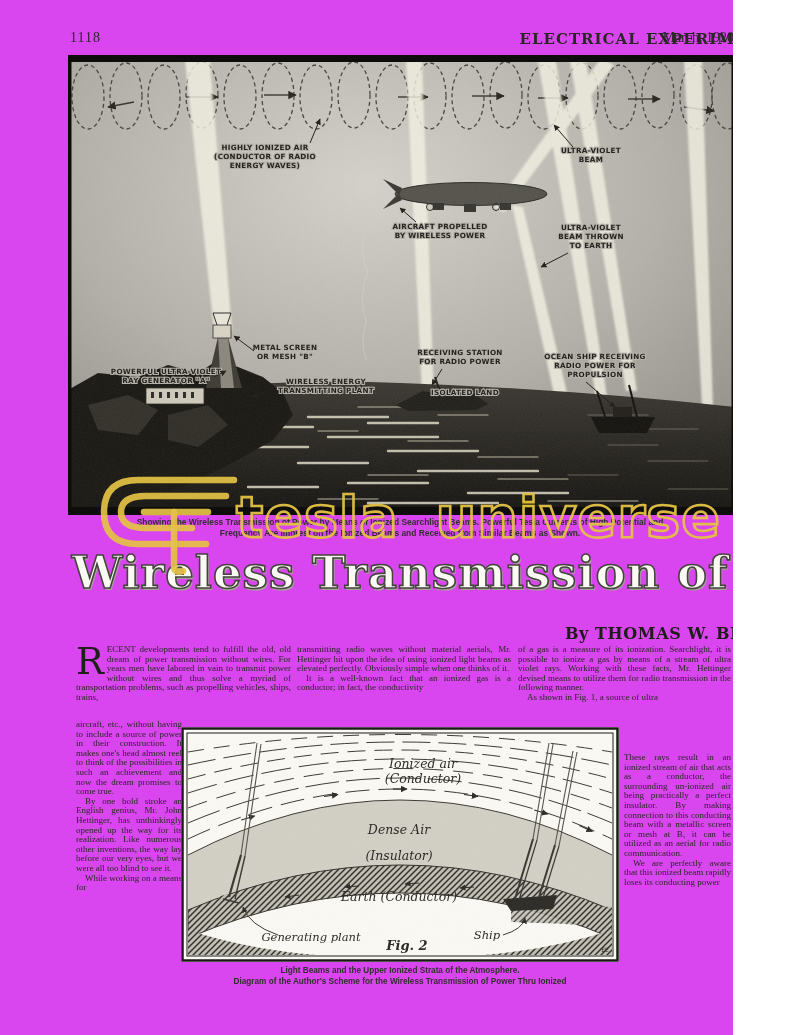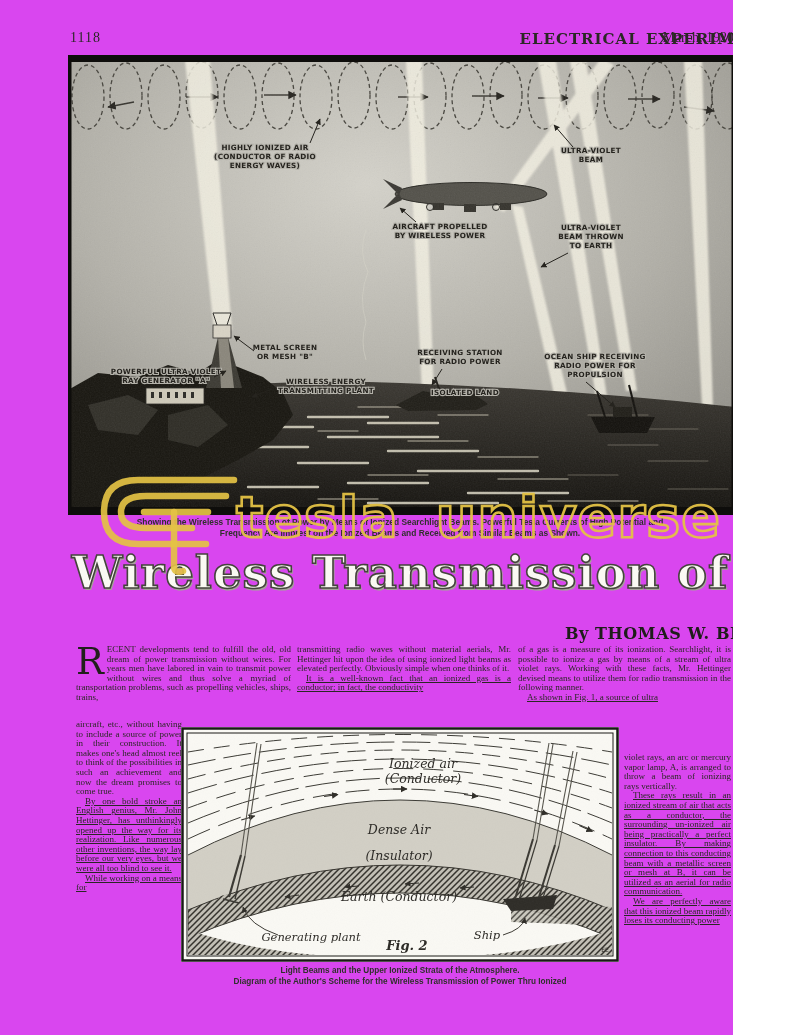--- a/index.html
+++ b/index.html
@@ -24,21 +24,21 @@
   .t1,.t2{position:absolute;left:0;width:800px;text-align:center;font-family:"DejaVu Serif",serif;
           font-weight:bold;color:#faf9f3;-webkit-text-stroke:1.6px #45433d;
           text-shadow:1.5px 1.5px 0 #a5a39a;letter-spacing:1px;z-index:2;}
   .t1{top:546px;font-size:45px;}
   .t2{top:590px;font-size:45px;}
   .byline{position:absolute;left:0;top:624px;width:800px;text-align:right;
           font-family:"DejaVu Serif",serif;font-weight:bold;font-size:16px;letter-spacing:.6px;color:#1e1d1a;}
   
   .col{position:absolute;font-size:9px;line-height:9.6px;text-align:justify;}
   .col p{margin:0;}
-  .col p + p{text-indent:9px;text-decoration:underline;}
+  .col p + p{text-indent:9px;}
   .c1{left:76px;top:645px;width:215px;}
   .c2{left:297px;top:645px;width:214px;}
   .c3{left:518px;top:645px;width:213px;}
   .cl{left:76px;top:720px;width:106px;}
   .cr{left:624px;top:753px;width:107px;}
   .dropcap{float:left;font-family:"DejaVu Serif",serif;font-size:37px;line-height:29px;
            padding:2px 3px 0 0;color:#211f1b;}
   
   .fig2{position:absolute;left:181px;top:727px;width:438px;height:235px;}
   .cap2{position:absolute;left:181px;top:966px;width:438px;text-align:center;
@@ -273,21 +273,20 @@
   <div class="col c3">
     <p>of a gas is a measure of its ionization. Searchlight, it is possible to ionize a gas by means of a stream of ultra violet rays. Working with these facts, Mr. Hettinger devised means to utilize them for radio transmission in the following manner.</p>
     <p>As shown in Fig. 1, a source of ultra</p>
   </div>
   <div class="col cl">
     <p>aircraft, etc., without having to include a source of power in their construction.  It makes one's head almost reel to think of the possibilities in such an achievement and now the dream promises to come true.</p>
     <p>By one bold stroke an English genius, Mr. John Hettinger, has unthinkingly opened up the way for its realization.  Like numerous other inventions, the way lay before our very eyes, but we were all too blind to see it.</p>
     <p>While working on a means for</p>
   </div>
   <div class="col cr">
-    <p>violet rays, an arc or mercury vapor lamp, A, is arranged to throw a beam of ionizing rays vertically.</p>
     <p>These rays result in an ionized stream of air that acts as a conductor, the surrounding un-ionized air being practically a perfect insulator. By making connection to this conducting beam with a metallic screen or mesh at B, it can be utilized as an aerial for radio communication.</p>
     <p>We are perfectly aware that this ionized beam rapidly loses its conducting power</p>
   </div>
 
   <svg class="fig2" viewBox="0 0 438 235">
     <defs>
       <pattern id="hatch" patternUnits="userSpaceOnUse" width="6" height="6">
         <rect width="6" height="6" fill="#c2bfb5"></rect>
         <path d="M0 6 L6 0 M-1 1 L1 -1 M5 7 L7 5" stroke="#33312b" stroke-width="1.5"></path>
       </pattern>

